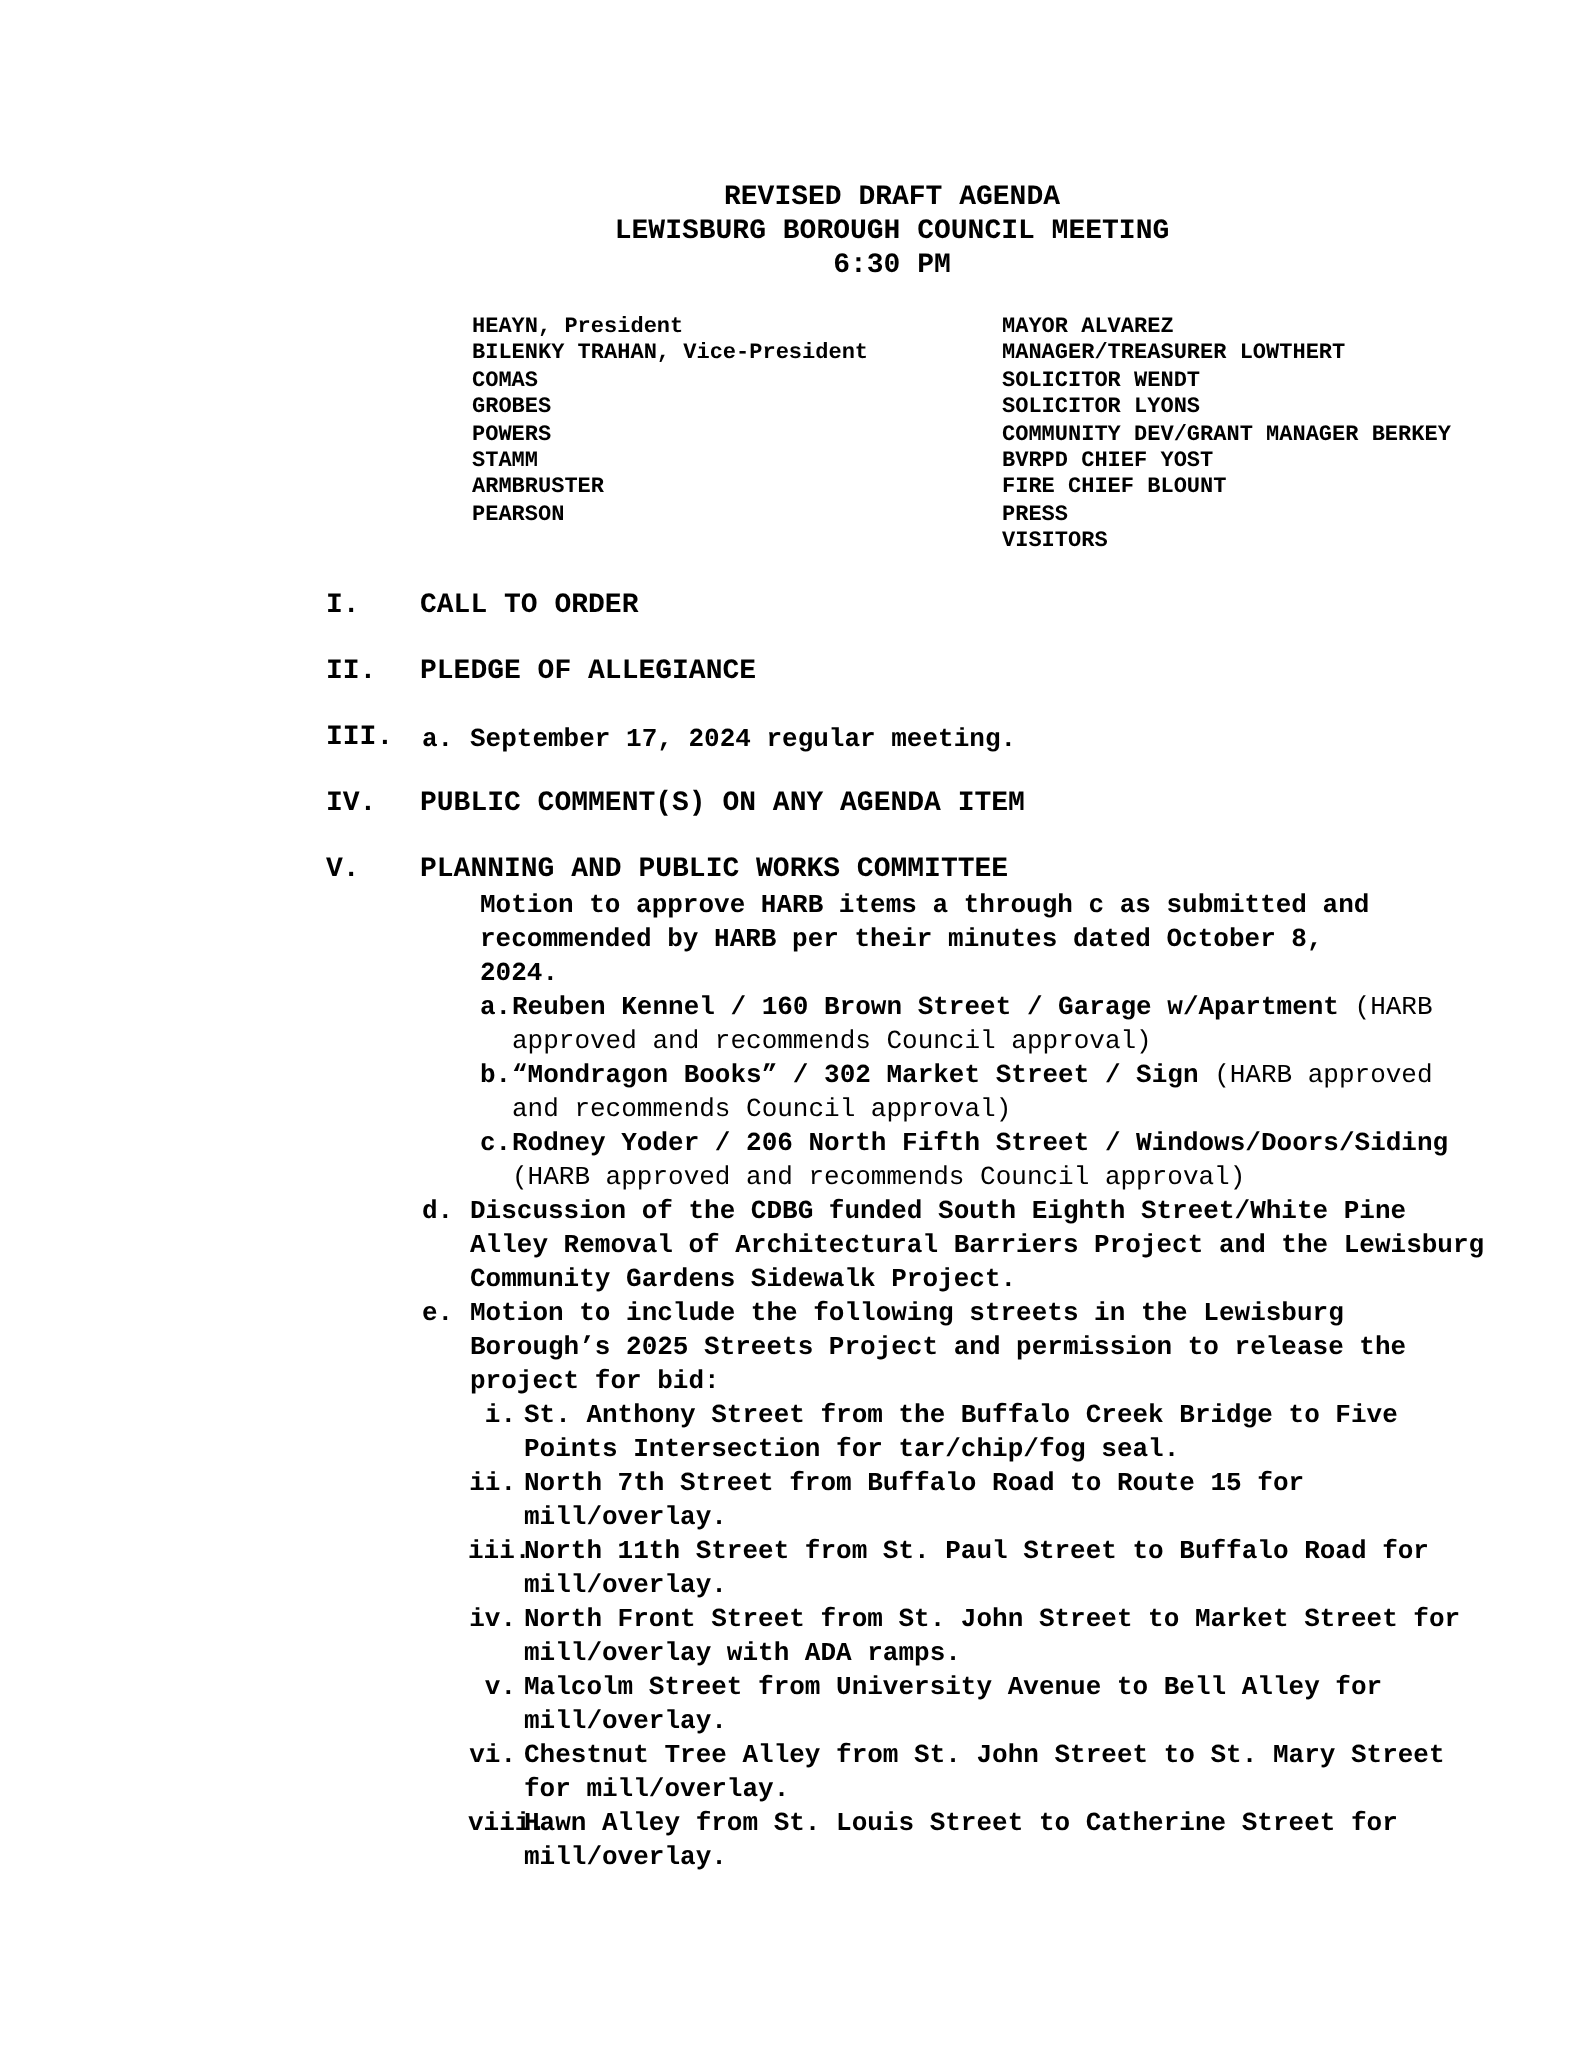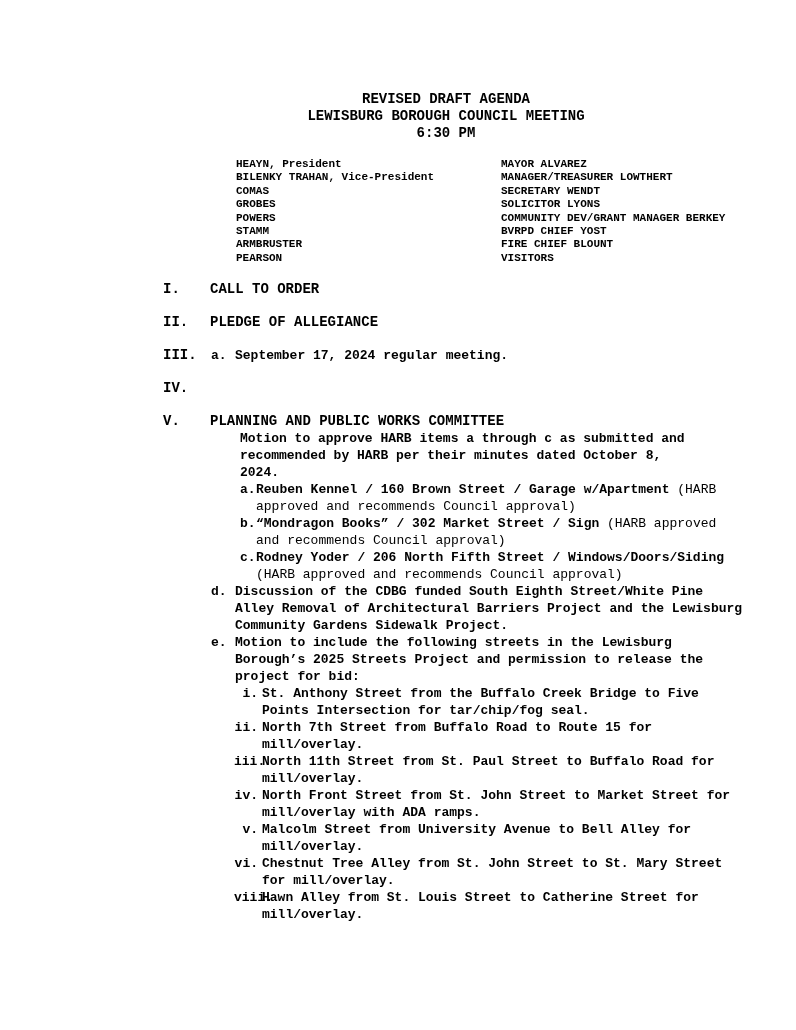--- a/index.html
+++ b/index.html
@@ -66,25 +66,26 @@
       <li>COMAS</li>
       <li>GROBES</li>
       <li>POWERS</li>
       <li>STAMM</li>
       <li>ARMBRUSTER</li>
       <li>PEARSON</li>
     </ul>
     <ul>
       <li>MAYOR ALVAREZ</li>
       <li>MANAGER/TREASURER LOWTHERT</li>
-      <li>SECRETARY WENDT</li>
+      <li>SOLICITOR WENDT</li>
       <li>SOLICITOR LYONS</li>
       <li>COMMUNITY DEV/GRANT MANAGER BERKEY</li>
       <li>BVRPD CHIEF YOST</li>
       <li>FIRE CHIEF BLOUNT</li>
+      <li>PRESS</li>
       <li>VISITORS</li>
     </ul>
   </section>
 
   <ol class="agenda">
 
     <li>
       <span class="numeral">I.</span>
       <div class="item-content">
         <div>CALL TO ORDER</div>
@@ -105,20 +106,23 @@
           <div class="row">
             <span class="lab-a">a.</span>
             <span class="txt-a">September 17, 2024 regular meeting.</span>
           </div>
         </div>
       </div>
     </li>
 
     <li>
       <span class="numeral">IV.</span>
+      <div class="item-content">
+        <div>PUBLIC COMMENT(S) ON ANY AGENDA ITEM</div>
+      </div>
     </li>
 
     <li>
       <span class="numeral">V.</span>
       <div class="item-content">
         <div>PLANNING AND PUBLIC WORKS COMMITTEE</div>
         <div class="item-body">
 
           <div class="intro">Motion to approve HARB items a through c as submitted and recommended by HARB per their minutes dated October 8, 2024.</div>
 

